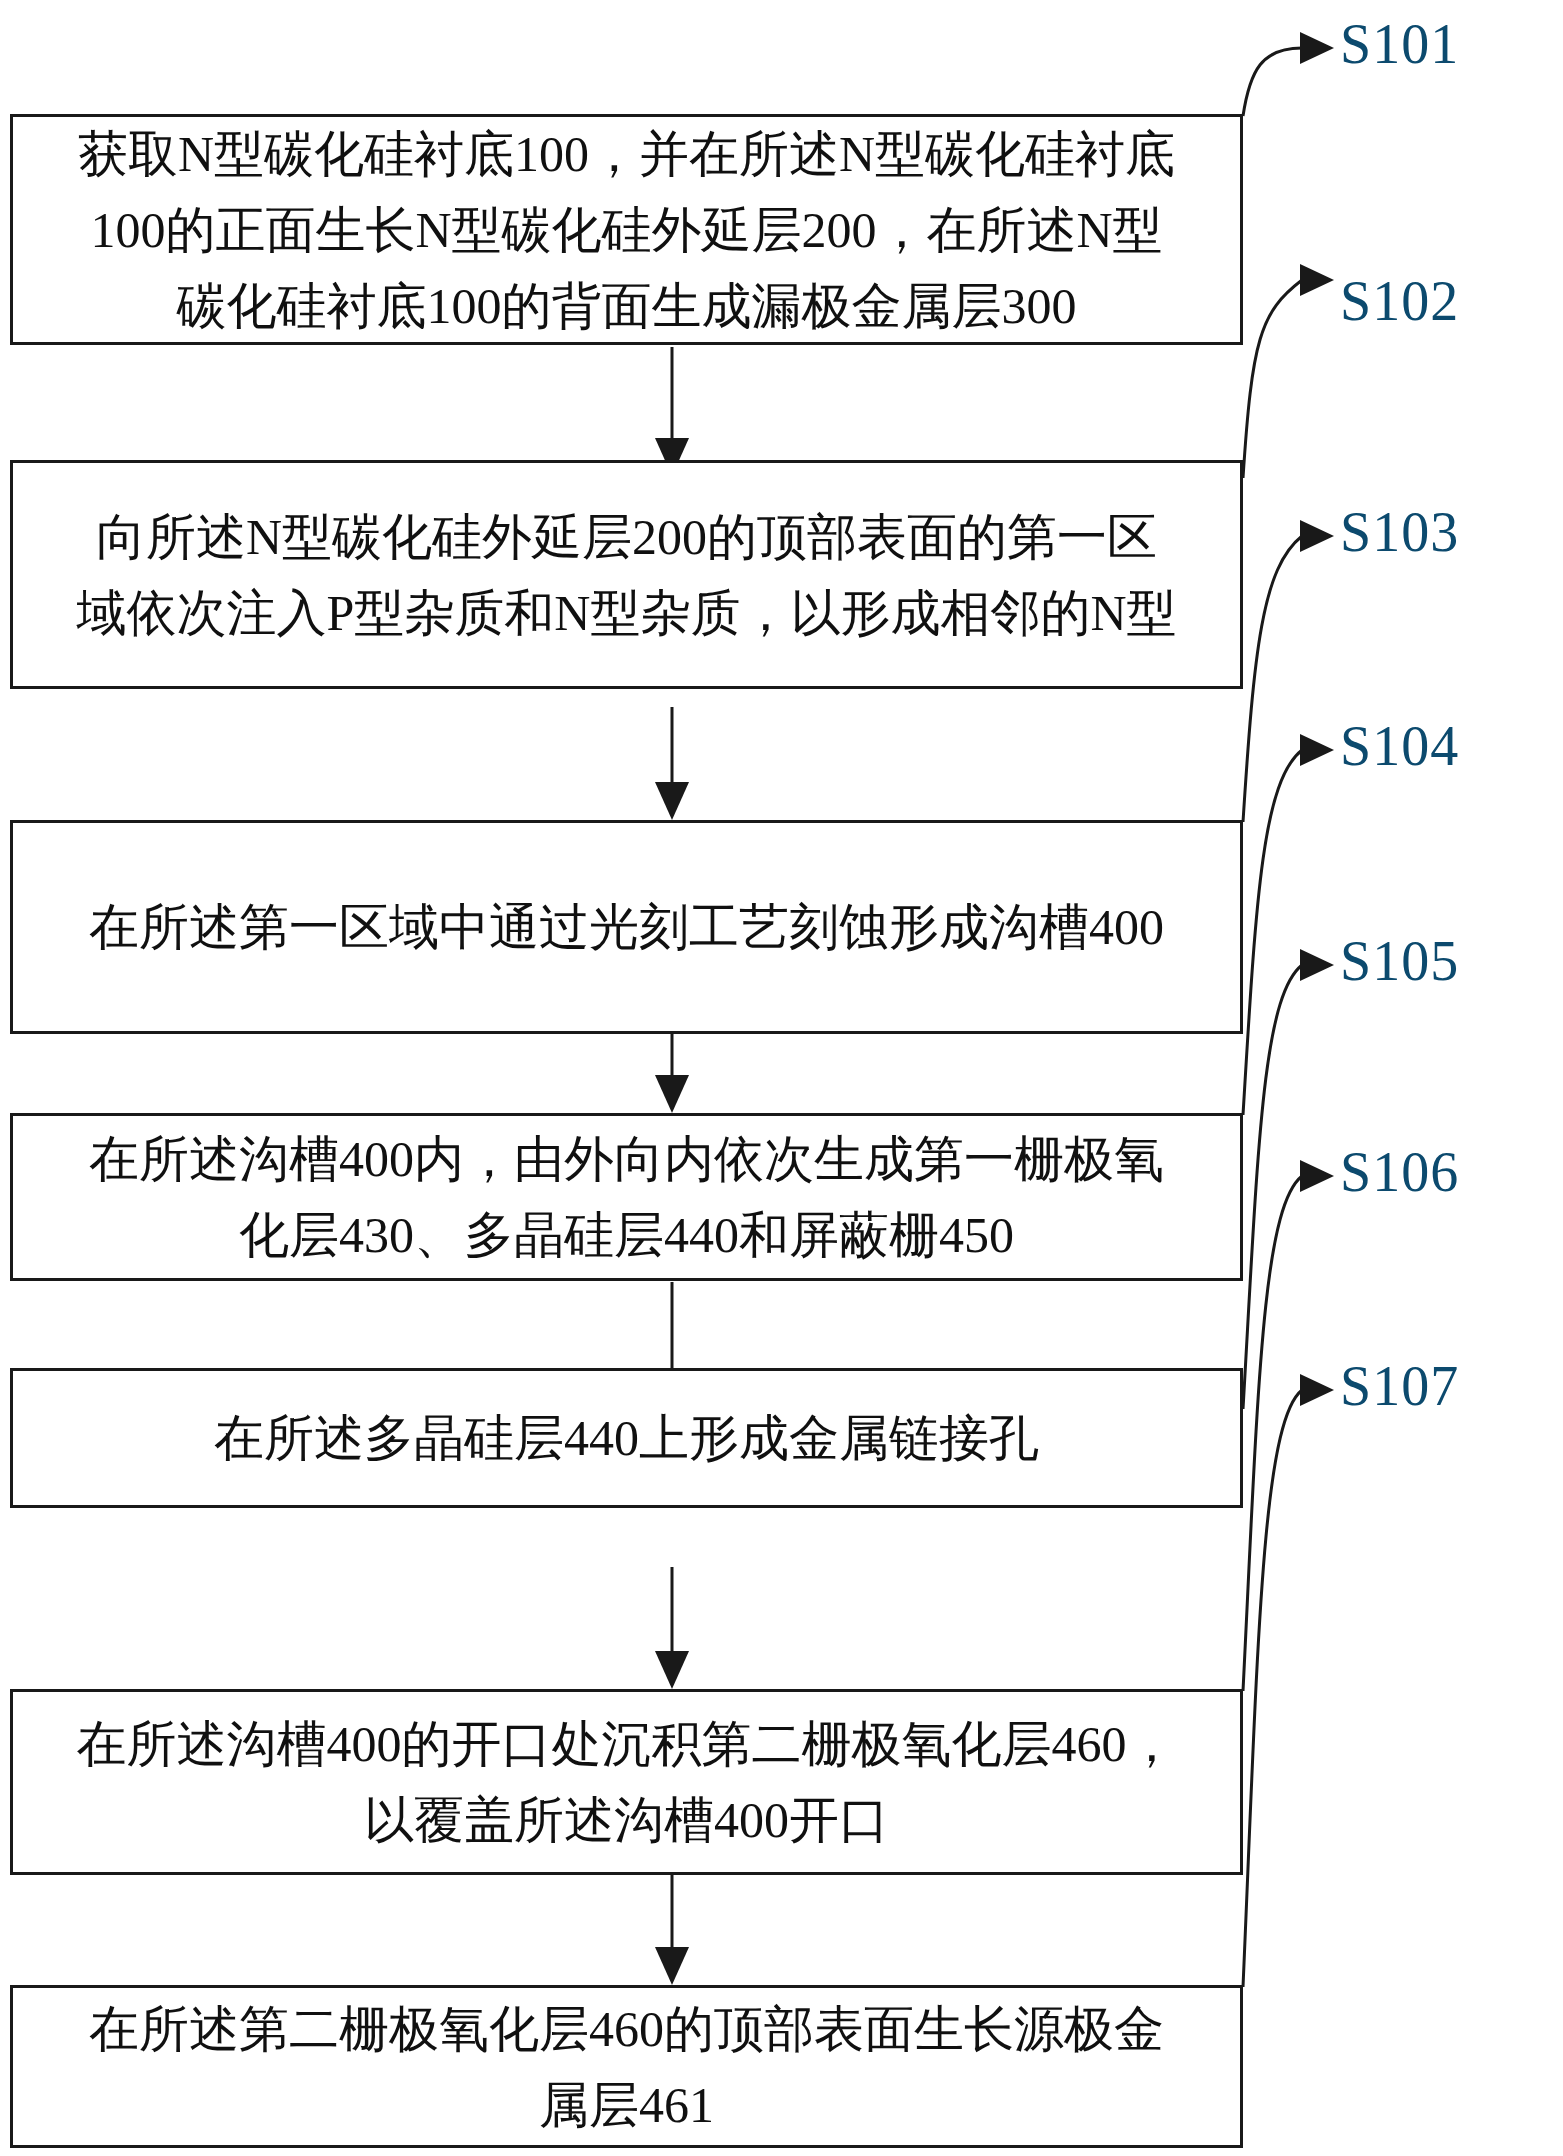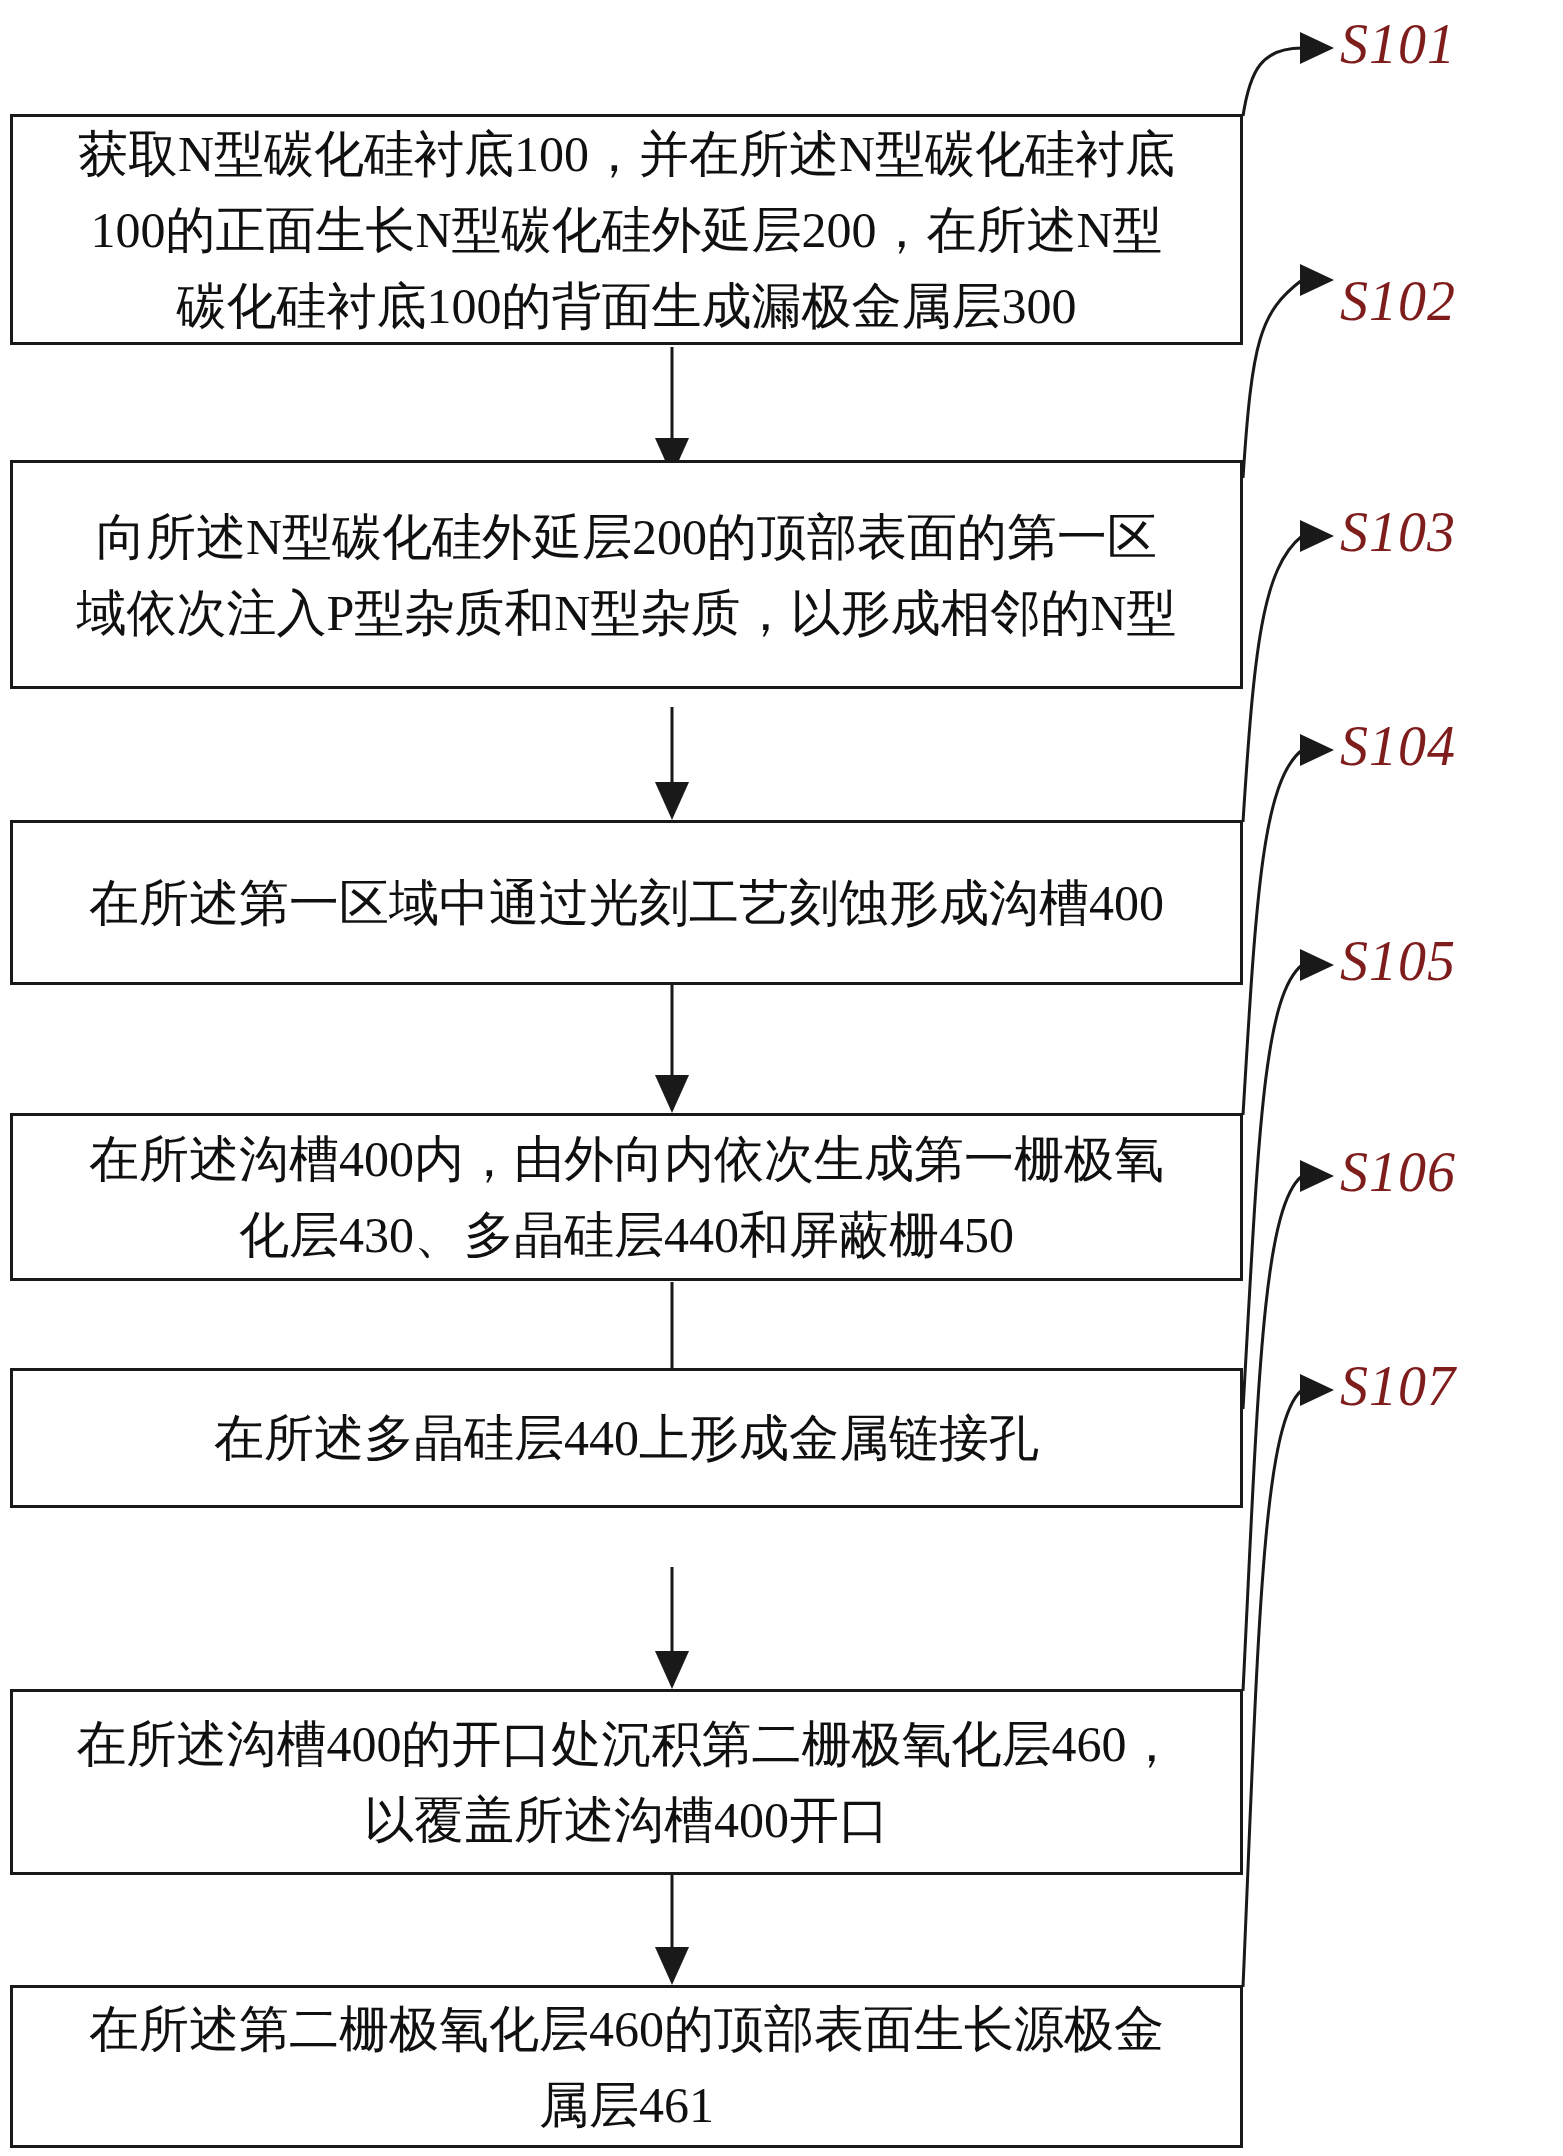--- a/index.html
+++ b/index.html
@@ -25,24 +25,23 @@
   .tline{
     font-size:50px;
     line-height:76px;
     white-space:nowrap;
     text-align:right;
   }
   .slabel{
     position:absolute;
     left:1340px;
     font-size:56px;
-    color:#7f1d1d;
+    color:#0c4a6e;
     letter-spacing:1px;
     white-space:nowrap;
-    font-style:italic;
   }
 </style>
 </head>
 <body>
 
 <div class="canvas">
 
   <svg class="arrow-layer" viewBox="0 0 1563 2156">
 
     <line x1="672" y1="347" x2="672" y2="440" stroke="#191919" stroke-width="3"></line>
@@ -89,21 +88,21 @@
     <div class="tline">获取N型碳化硅衬底100，并在所述N型碳化硅衬底</div>
     <div class="tline">100的正面生长N型碳化硅外延层200，在所述N型</div>
     <div class="tline">碳化硅衬底100的背面生成漏极金属层300</div>
   </div>
 
   <div class="stepbox" style="top:460px;height:229px;">
     <div class="tline">向所述N型碳化硅外延层200的顶部表面的第一区</div>
     <div class="tline">域依次注入P型杂质和N型杂质，以形成相邻的N型</div>
   </div>
 
-  <div class="stepbox" style="top:820px;height:165px;">
+  <div class="stepbox" style="top:820px;height:214px;">
     <div class="tline">在所述第一区域中通过光刻工艺刻蚀形成沟槽400</div>
   </div>
 
   <div class="stepbox" style="top:1113px;height:168px;">
     <div class="tline">在所述沟槽400内，由外向内依次生成第一栅极氧</div>
     <div class="tline">化层430、多晶硅层440和屏蔽栅450</div>
   </div>
 
   <div class="stepbox" style="top:1368px;height:140px;">
     <div class="tline">在所述多晶硅层440上形成金属链接孔</div>

